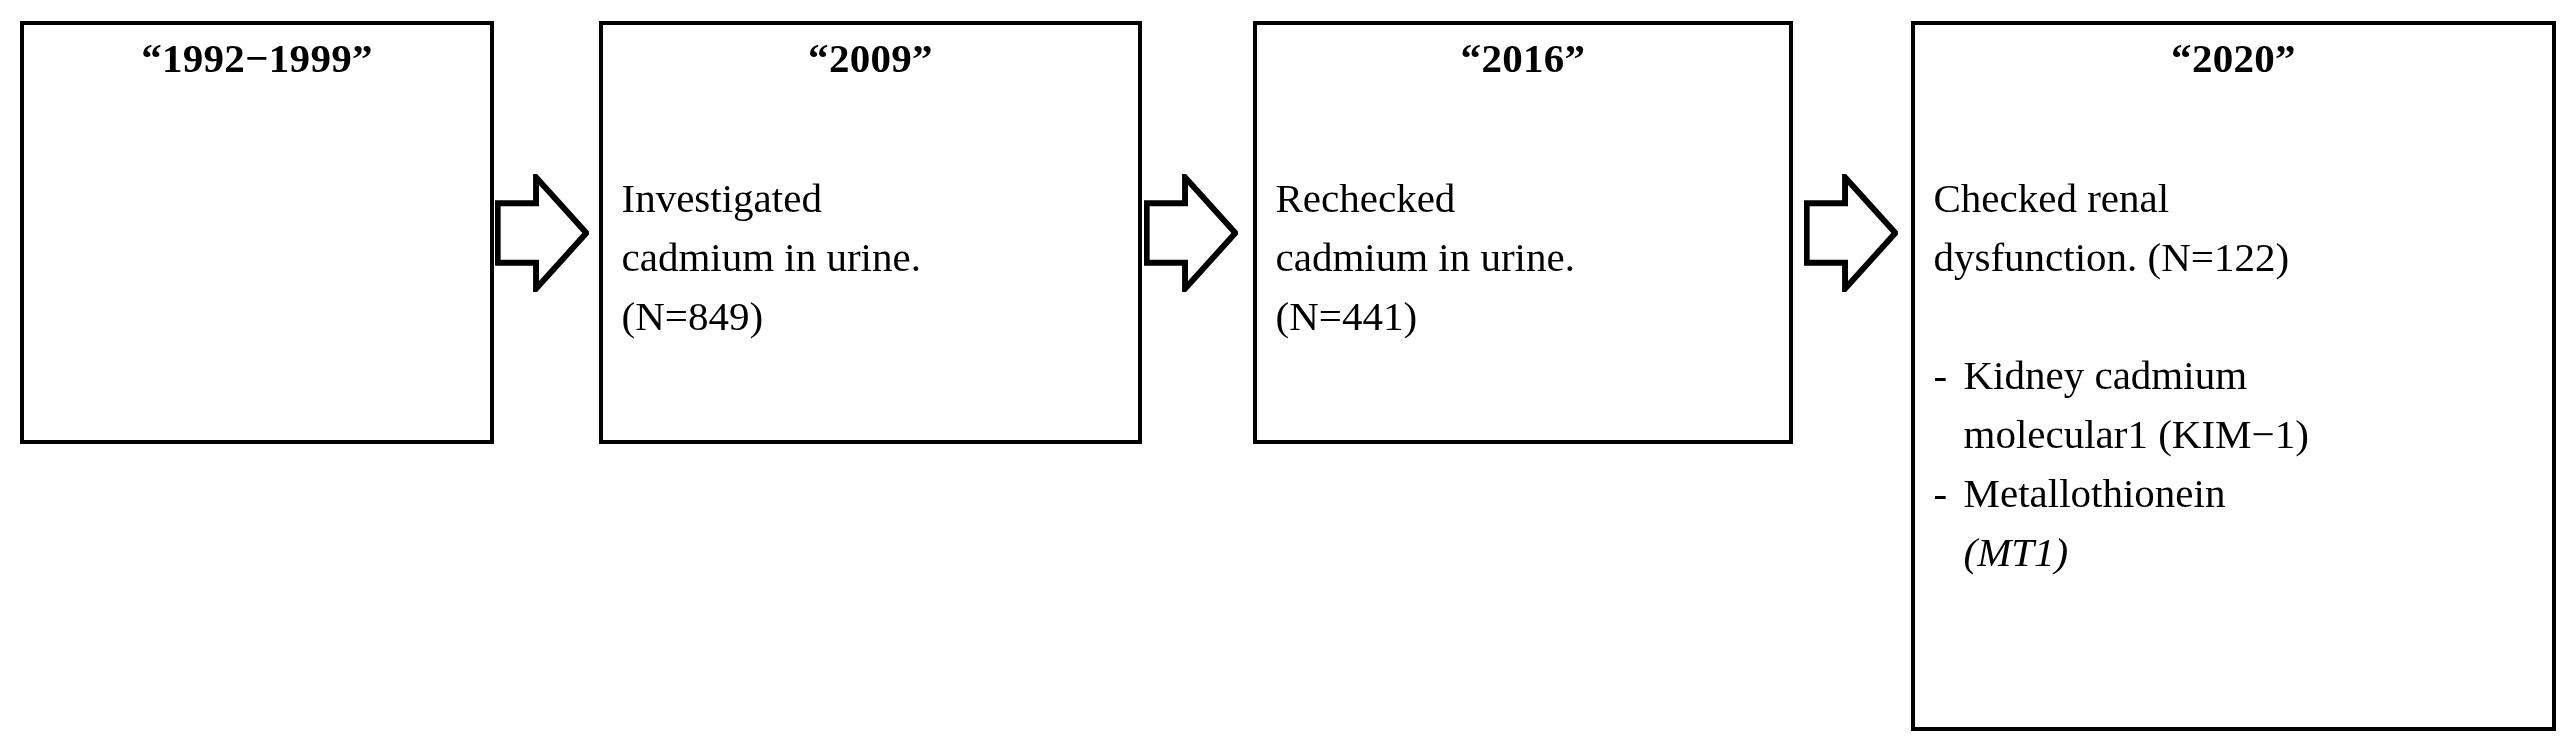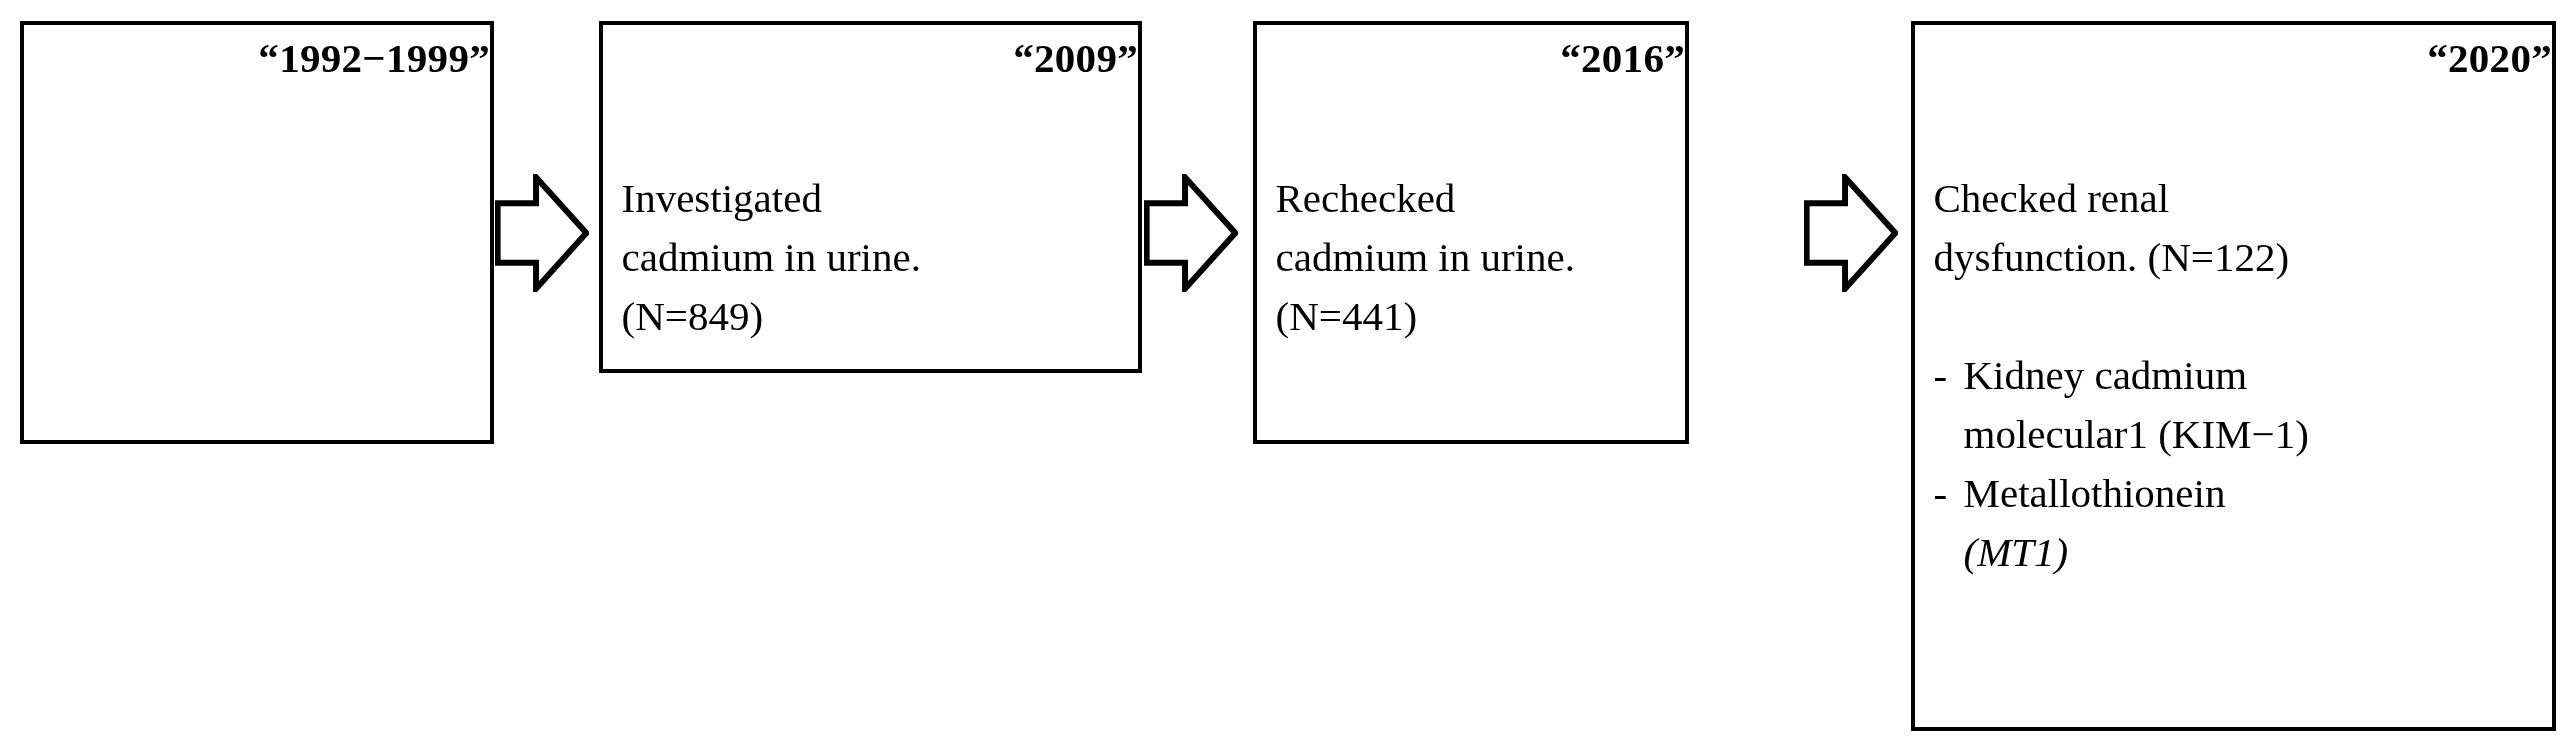--- a/index.html
+++ b/index.html
@@ -27,30 +27,30 @@
   
   .step-box {
     position: absolute;
     box-sizing: border-box;
     border: 4px solid #000000;
     background: #ffffff;
     padding: 0;
   }
 
   .box-1 { left: 20px;   top: 21px;  width: 474px;  height: 423px; }
-  .box-2 { left: 599px;  top: 21px;  width: 543px;  height: 352px; }
-  .box-3 { left: 1253px; top: 21px;  width: 436px;  height: 423px; }
+  .box-2 { left: 599px;  top: 21px;  width: 543px;  height: 423px; }
+  .box-3 { left: 1253px; top: 21px;  width: 540px;  height: 423px; }
   .box-4 { left: 1911px; top: 21px;  width: 645px;  height: 710px; }
 
   .box-title {
     position: absolute;
     left: 0;
     right: 0;
     top: 6.6px;
-    text-align: right;
+    text-align: center;
     font-weight: bold;
     font-size: 41px;
     line-height: 52px;
     letter-spacing: 0.3px;
     white-space: nowrap;
   }
 
   .box-body {
     position: absolute;
     left: 18.5px;

